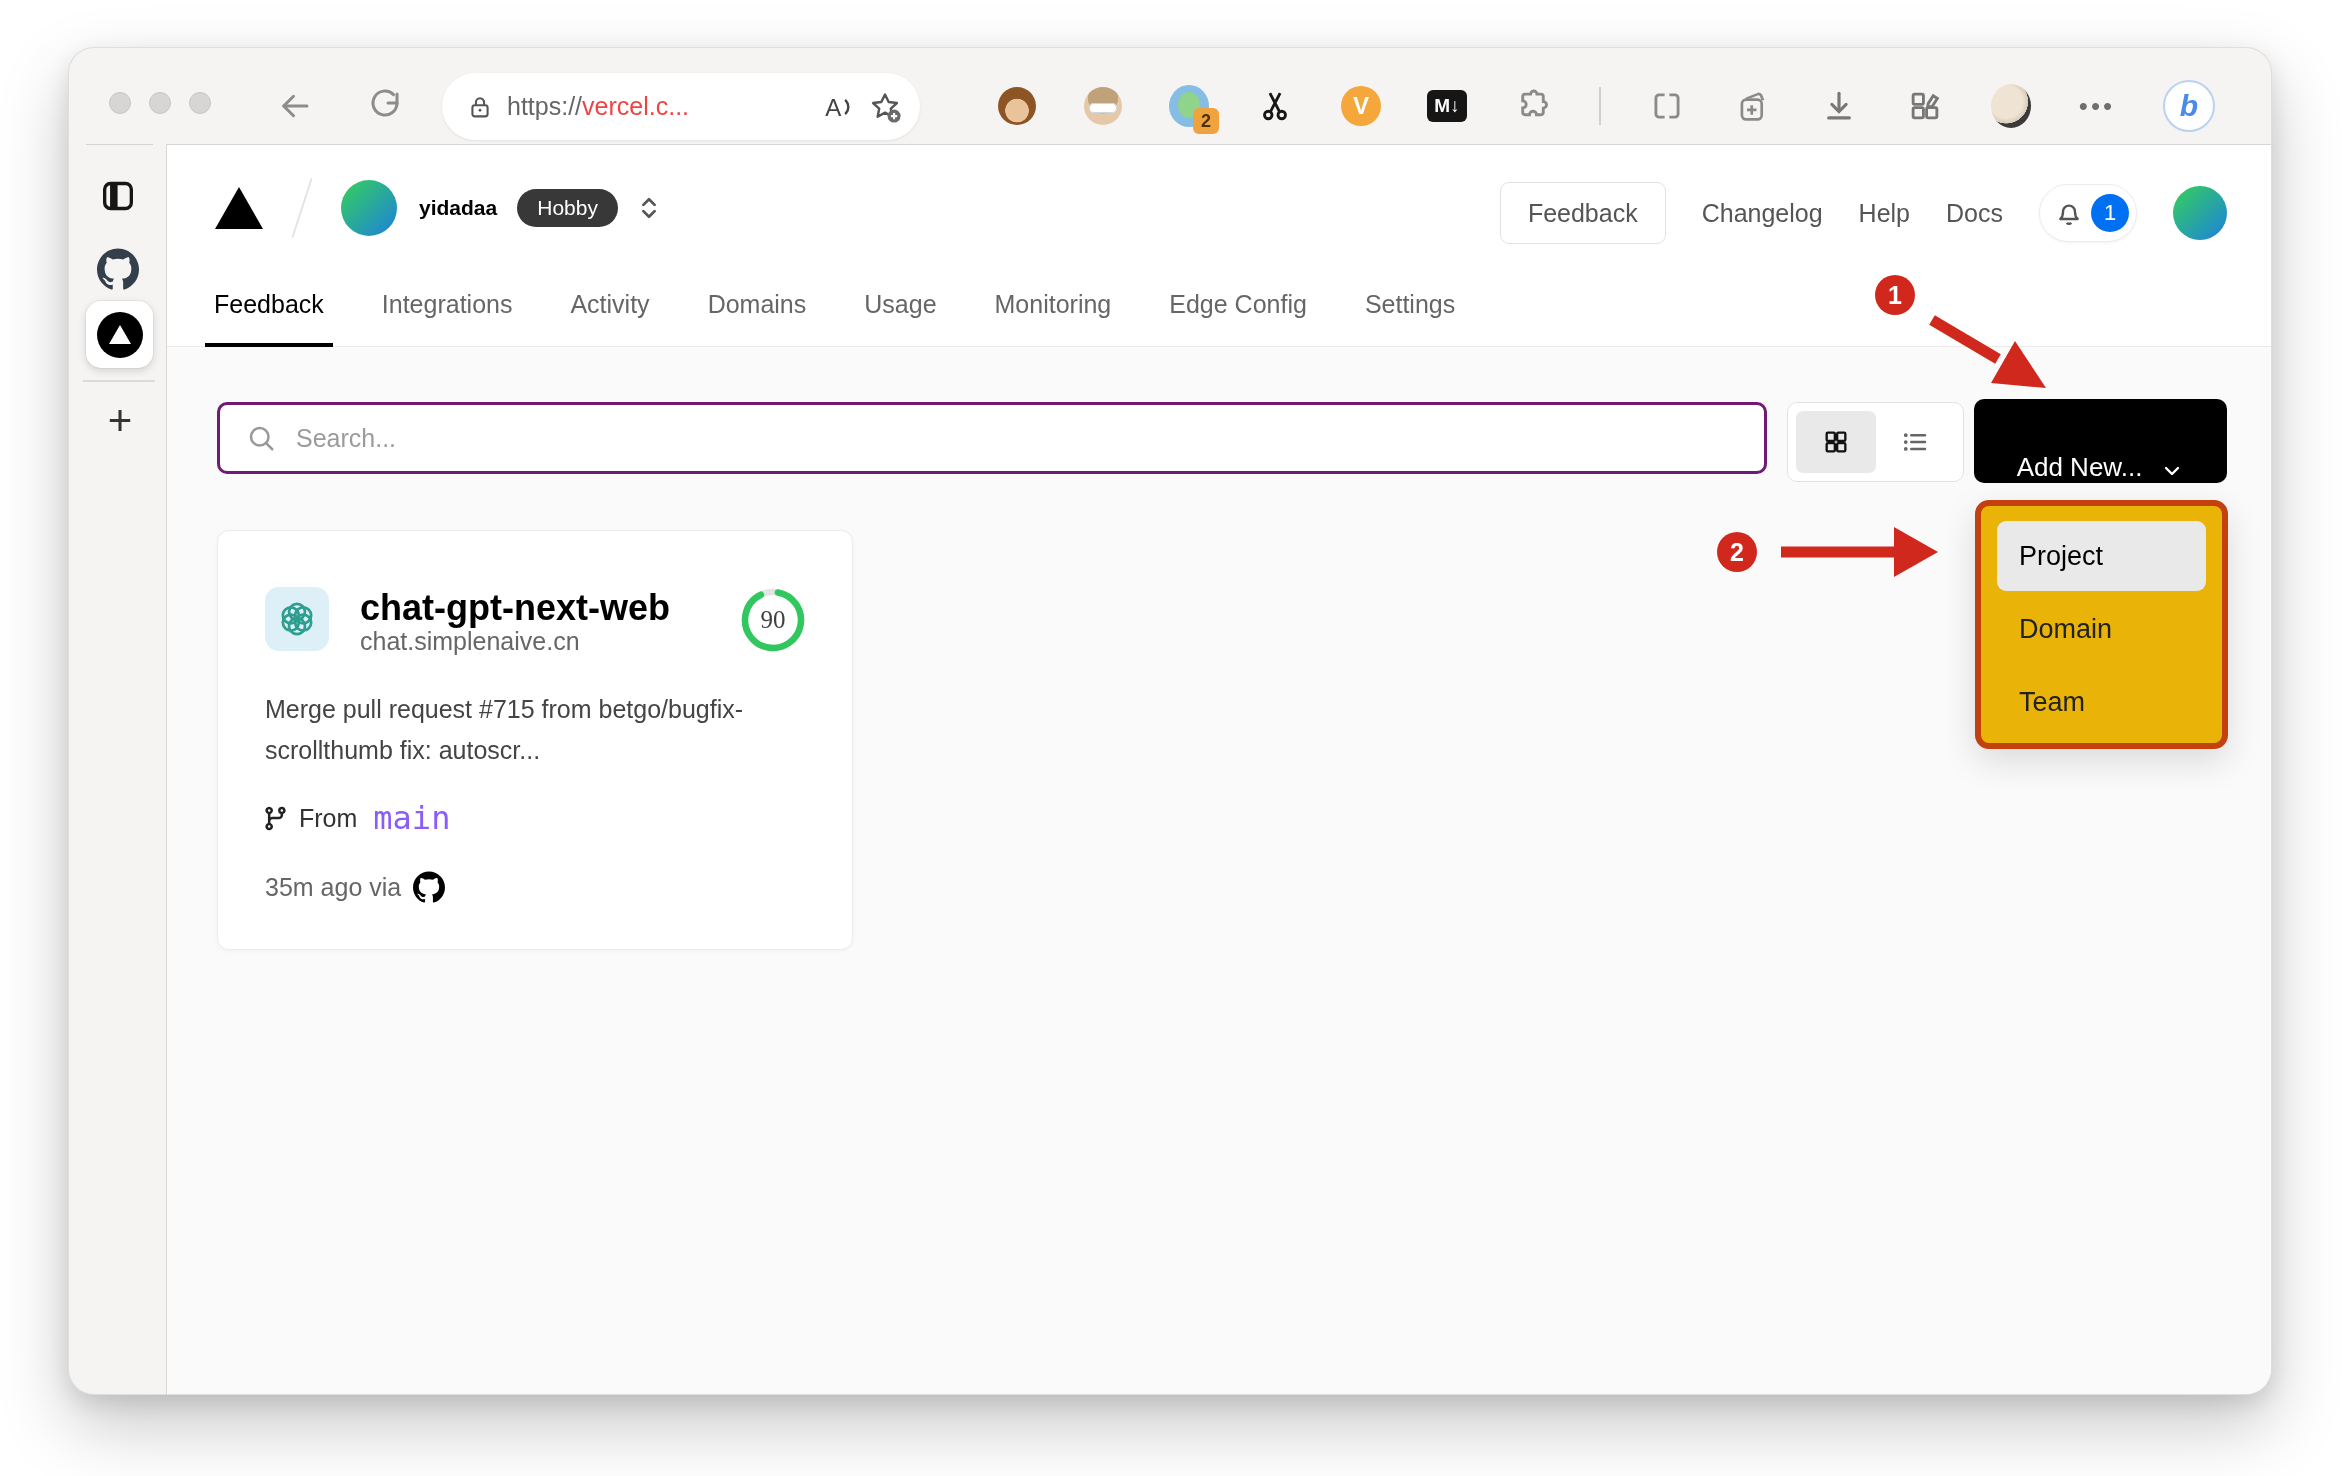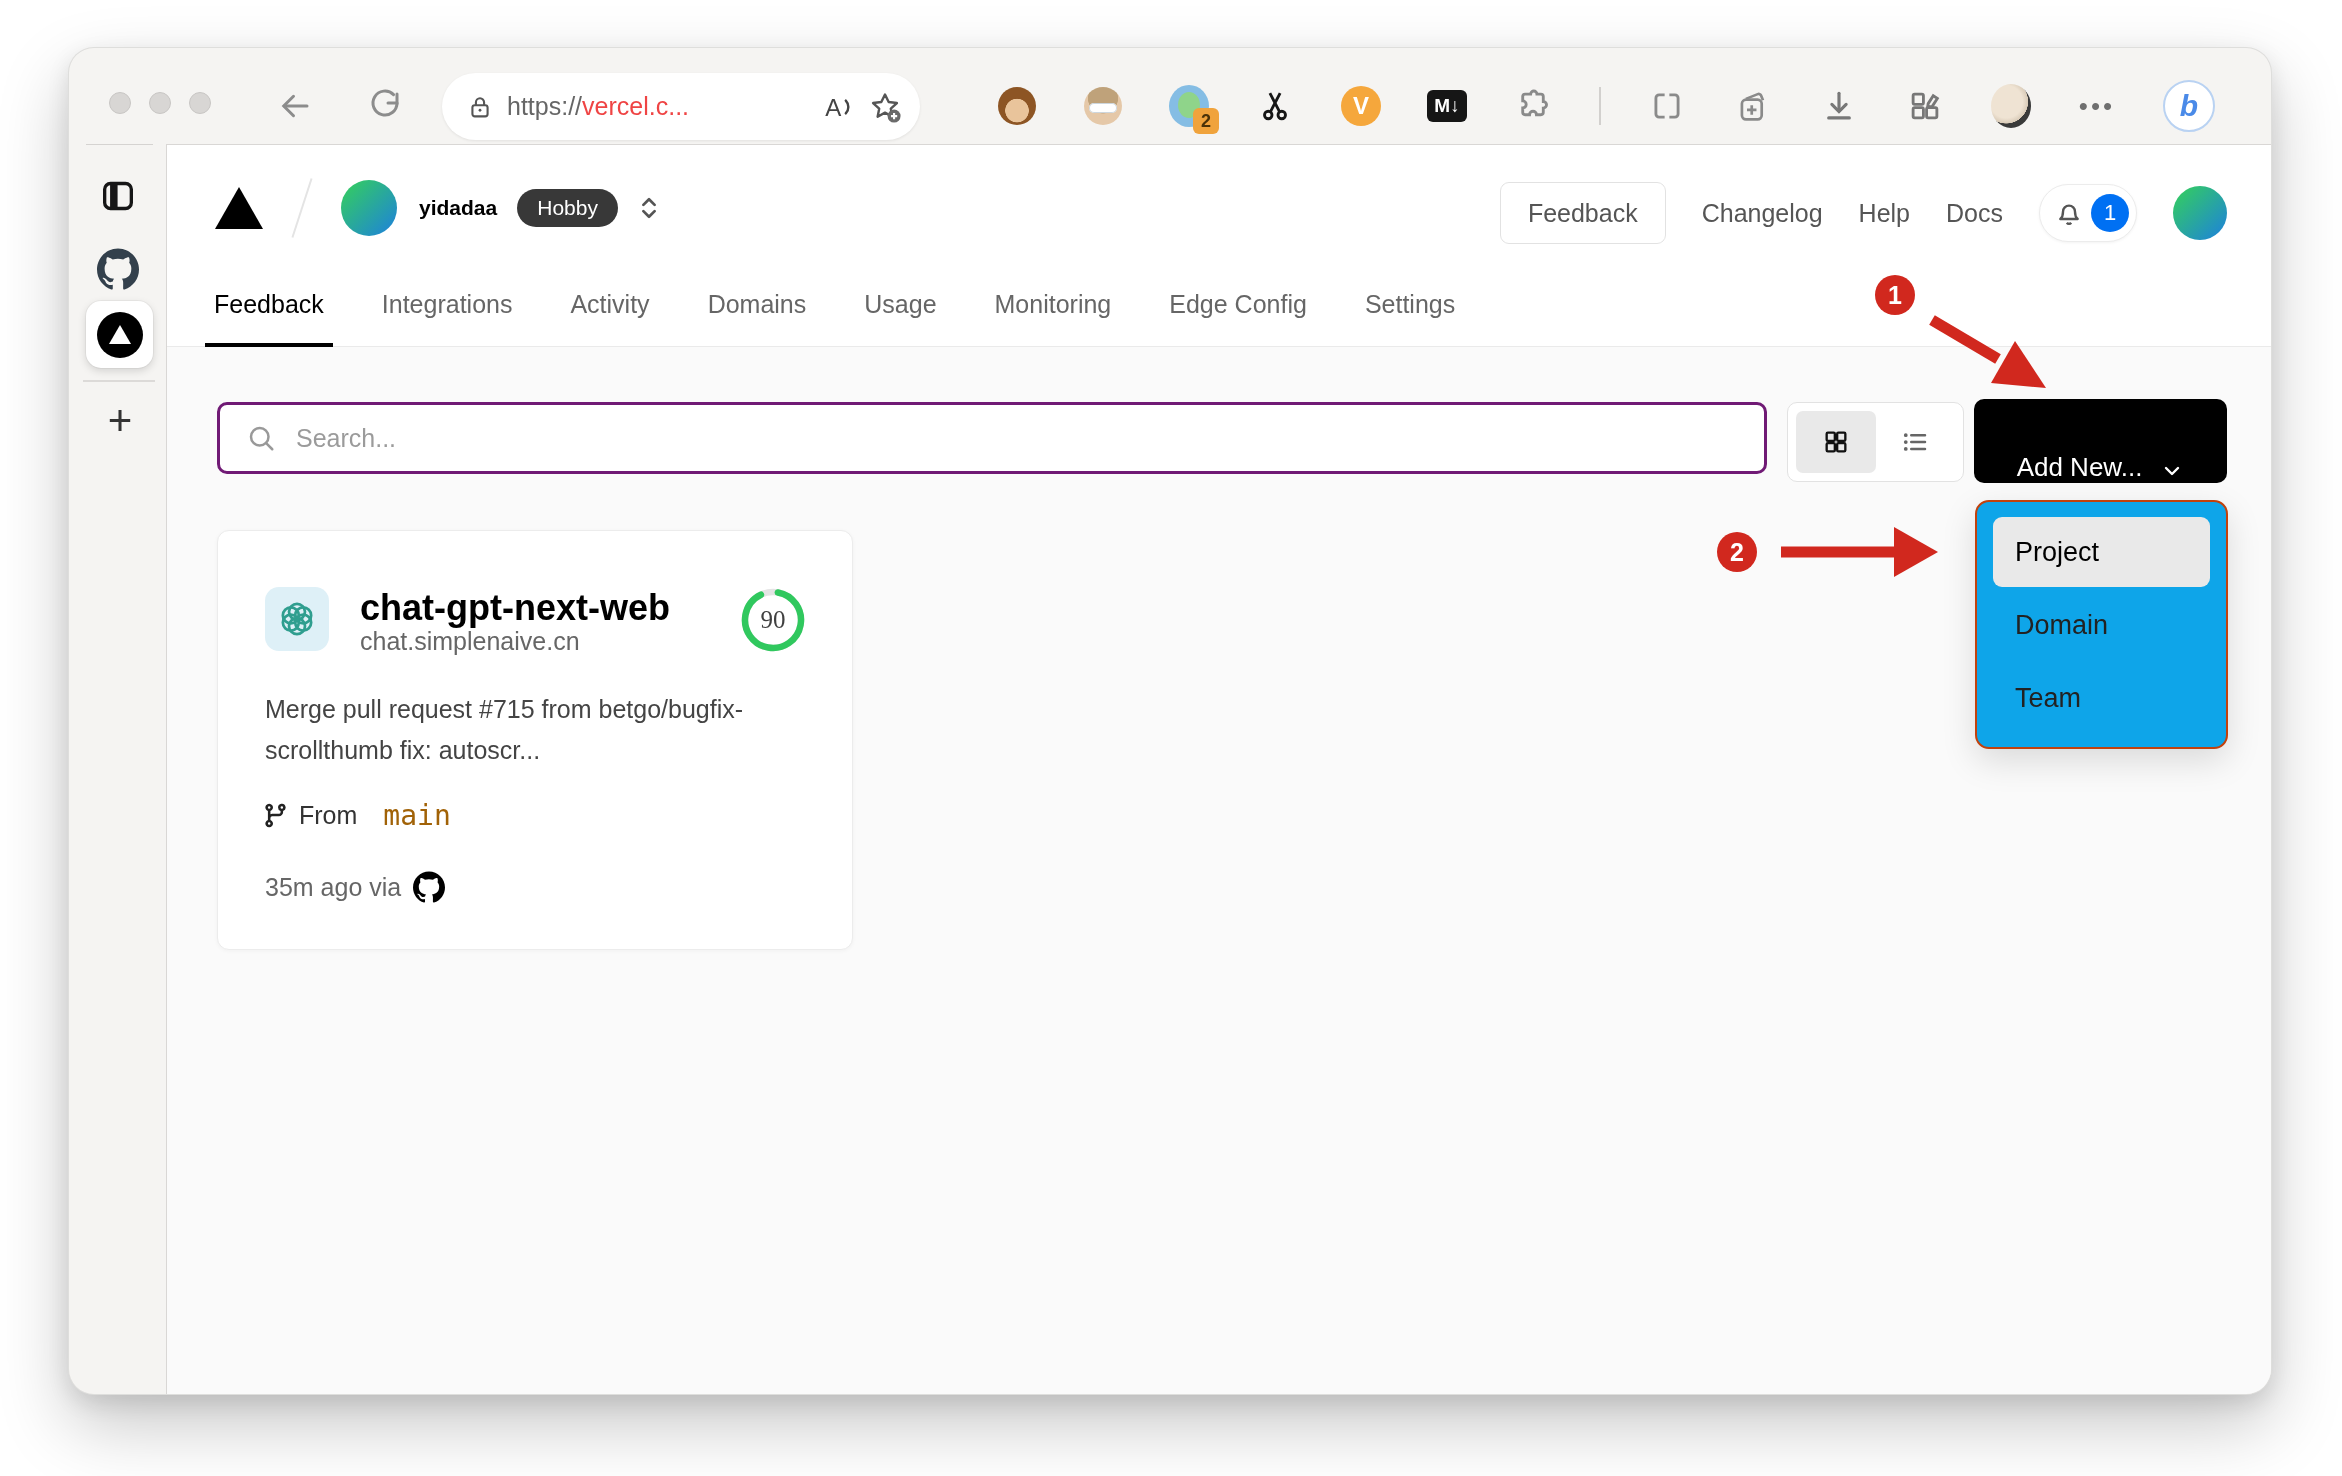--- a/index.html
+++ b/index.html
@@ -94,27 +94,27 @@
   .card-icon { position:absolute; left:47px; top:56px; width:64px; height:64px; border-radius:14px;
                background:#def0f7; display:flex; align-items:center; justify-content:center; }
   .card-name { position:absolute; left:142px; top:56px; font-size:36px; font-weight:700; color:#000; }
   .card-domain { position:absolute; left:142px; top:96px; font-size:25px; color:#666; }
   .ring-wrap { position:absolute; left:522px; top:56px; width:66px; height:66px; }
   .ring-num { position:absolute; inset:0; display:flex; align-items:center; justify-content:center;
               font-size:25px; color:#404040;font-family:Liberation Serif, serif; }
   .commit { position:absolute; left:47px; top:158px; width:545px; font-size:25px; line-height:41px; color:#444; }
   .branch-row { position:absolute; left:44px; top:268px; display:flex; align-items:center; gap:10px; }
   .branch-label { font-size:25px; color:#333; }
-  .branch-name { font-family:"DejaVu Sans Mono","Liberation Mono",monospace; font-size:28px; color:#a16207; margin-left:16px; }
+  .branch-name { font-family:"DejaVu Sans Mono","Liberation Mono",monospace; font-size:32px; color:#8b5cf6; margin-left:6px; }
   .card-meta { position:absolute; left:47px; top:340px; display:flex; align-items:center; gap:12px;
                font-size:25px; color:#666; }
 
   
-  .dropdown { position:absolute; left:1808px; top:355px; width:253px; height:249px; background:#0ea5e9;
-              border:2px solid #c2410c; border-radius:14px; box-shadow:0 12px 34px rgba(0,0,0,.13);
+  .dropdown { position:absolute; left:1808px; top:355px; width:253px; height:249px; background:#eab308;
+              border:6px solid #c2410c; border-radius:14px; box-shadow:0 12px 34px rgba(0,0,0,.13);
               padding:15px 16px; z-index:20; }
   .dd-item { height:70px; display:flex; align-items:center; padding-left:22px; font-size:27px; color:#222;
              border-radius:9px; margin-bottom:3px; }
   .dd-item.highlighted { background:#e9e9e9; color:#000; }
 
   
   .anno-circle { position:absolute; width:40px; height:40px; border-radius:50%; background:#d1281e; color:#fff;
                  font-size:25px; font-weight:700; display:flex; align-items:center; justify-content:center; z-index:31; }
   .overlay-svg { position:absolute; left:0; top:0; z-index:30; pointer-events:none; }
 </style>

